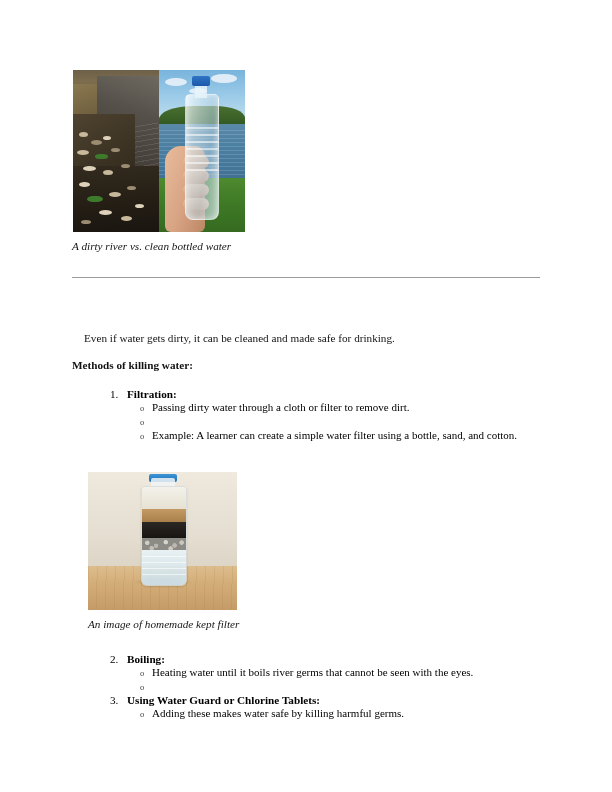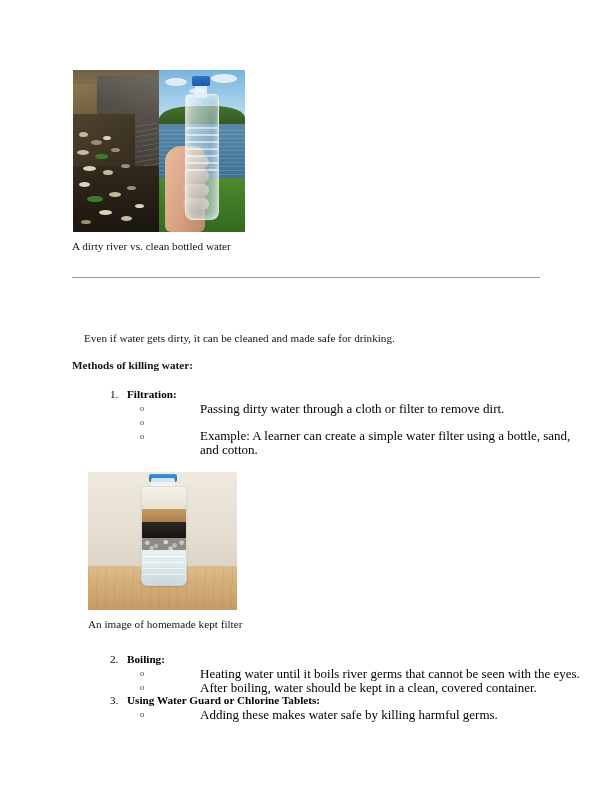--- a/index.html
+++ b/index.html
@@ -26,20 +26,21 @@
   .body-text {
     position: absolute;
     font-size: 11.2px;
     line-height: 14px;
     color: #121212;
     white-space: nowrap;
   }
   .bold { font-weight: bold; }
   .caption {
     position: absolute;
+    font-style: italic;
     font-size: 11.2px;
     color: #141414;
     white-space: nowrap;
   }
 
   
   .fig1 {
     position: absolute;
     left: 73px;
     top: 70px;
@@ -207,23 +208,22 @@
     white-space: nowrap;
   }
   .sub-marker {
     position:absolute;
     font-size: 8.6px;
     color: #3a3a3a;
     white-space: nowrap;
   }
   .sub-text {
     position:absolute;
-    font-size: 13px;
-    white-space: nowrap;
-    margin-left: 48px;
+    font-size: 11px;
+    white-space: nowrap;
   }
   .sub-text.wrap { white-space: normal; width: 372px; line-height: 13.5px; }
 
   
   .fig2 {
     position:absolute;
     left: 88px;
     top: 472px;
     width: 149px;
     height: 138px;
@@ -379,21 +379,20 @@
 
   <div class="caption" style="left:88px; top:618px;">An image of homemade kept filter</div>
 
   <div class="num-marker" style="left:110px; top:653px;">2.</div>
   <div class="num-item" style="left:127px; top:653px;">Boiling:</div>
 
   <div class="sub-marker" style="left:140px; top:668px;">o</div>
   <div class="sub-text" style="left:152px; top:666px;">Heating water until it boils river germs that cannot be seen with the eyes.</div>
 
   <div class="sub-marker" style="left:140px; top:682px;">o</div>
-  <div class="sub-text" style="left:152px; top:680px;">After boiling, water should be kept in a clean, covered container.</div>
 
   <div class="num-marker" style="left:110px; top:694px;">3.</div>
   <div class="num-item" style="left:127px; top:694px;text-align:right;">Using Water Guard or Chlorine Tablets:</div>
 
   <div class="sub-marker" style="left:140px; top:709px;">o</div>
   <div class="sub-text" style="left:152px; top:707px;">Adding these makes water safe by killing harmful germs.</div>
 
 </div>
 
 </body></html>

